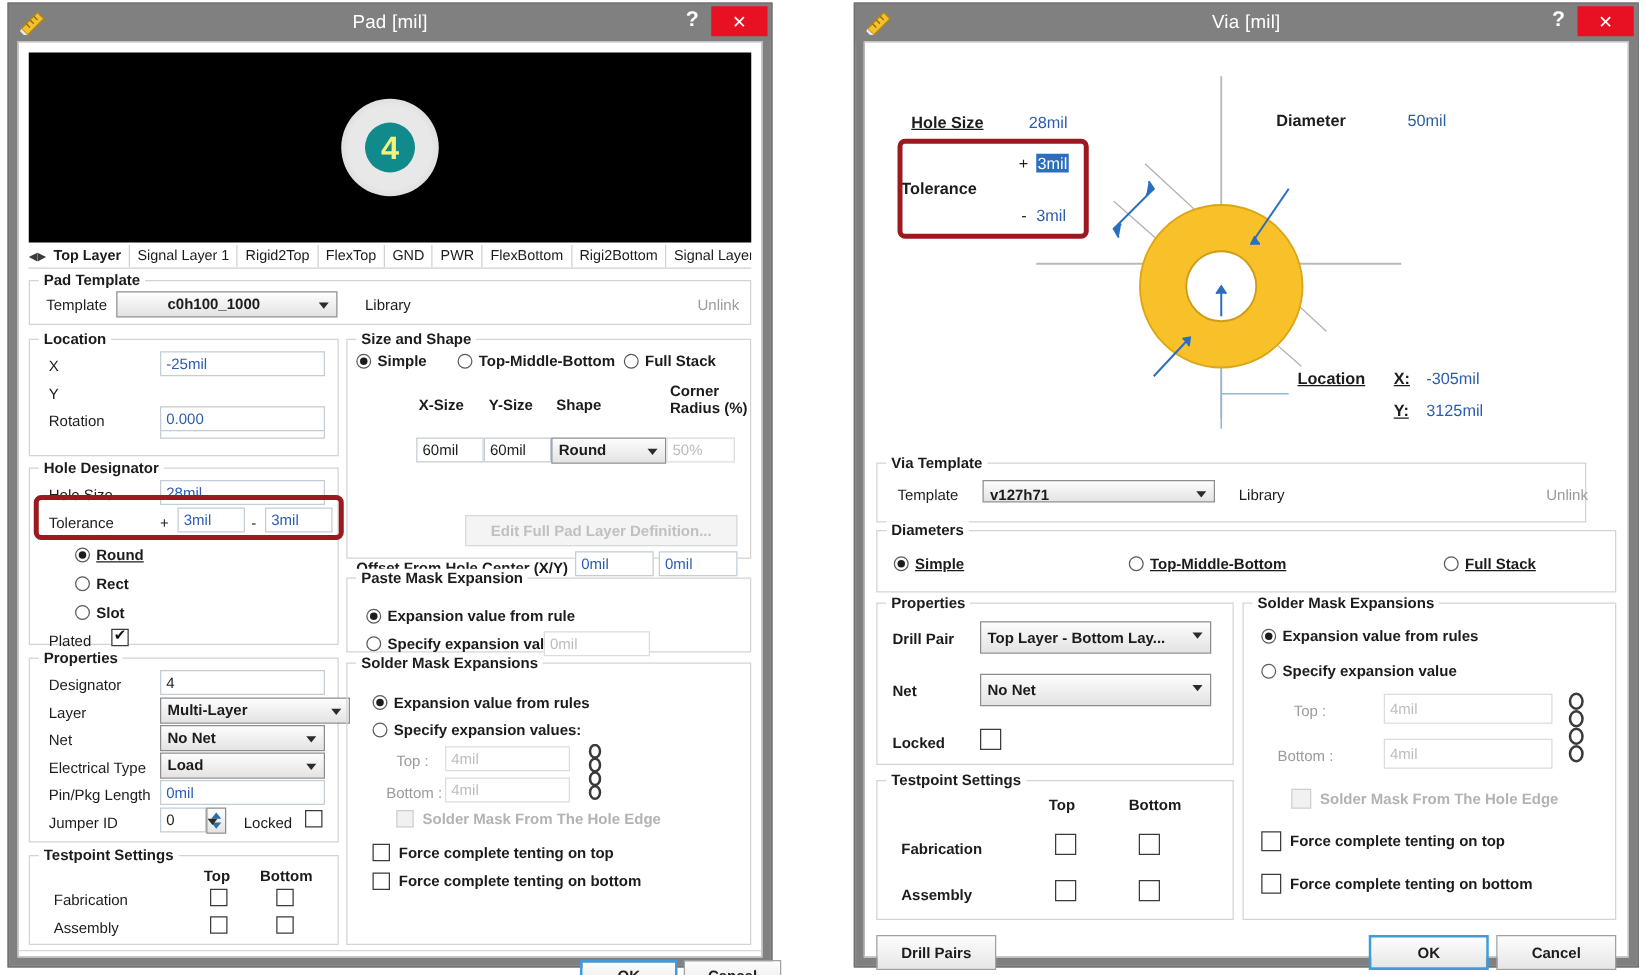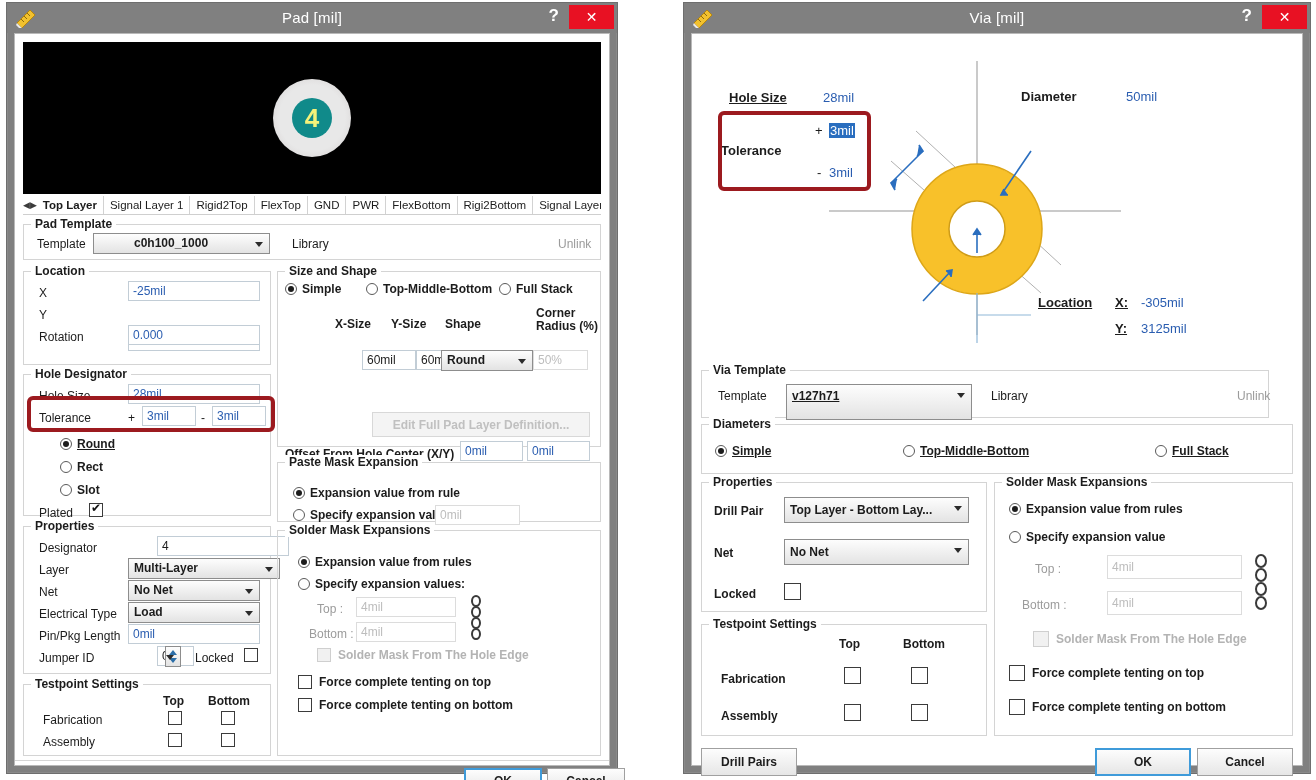--- a/index.html
+++ b/index.html
@@ -77,21 +77,21 @@
     border: 1px solid #c2cdd6;
     background: #fff;
     font-size: 12px;
     color: #2a5db0;
     padding: 0 4px;
     line-height: 18px;
     height: 20px;
     white-space: nowrap;
     overflow: hidden;
   }
-  .txt.plain { color: #1c1c1c; margin-left: 29px; }
+  .txt.plain { color: #1c1c1c; }
   .txt.dis { color: #bdbdbd; border-color:#dcdcdc; }
   .sel {
     position: absolute;
     height: 21px;
     border: 1px solid #8d8d8d;
     background: linear-gradient(#fdfdfd,#e3e3e3);
     font-size: 12px; font-weight: bold; color: #1c1c1c;
     padding: 0 18px 0 5px;
     line-height: 19px;
     white-space: nowrap; overflow: hidden;
@@ -487,21 +487,21 @@
         <div class="diag-lbl" style="left:414px; top:252px;"><u>X:</u></div>
         <div class="diag-val" style="left:440px; top:252px;">-305mil</div>
         <div class="diag-lbl" style="left:414px; top:278px;"><u>Y:</u></div>
         <div class="diag-val" style="left:440px; top:278px;">3125mil</div>
       </div>
 
       <div class="grp" style="left:9px; top:336px; width:568px; height:48px;">
         <span class="legend">Via Template</span>
       </div>
       <div class="lbl" style="left:26px; top:355px;">Template</div>
-      <div class="sel" style="left:94px; top:350px; width:186px; height:36px; line-height:22px;text-decoration:underline;">v127h71</div>
+      <div class="sel" style="left:94px; top:350px; width:186px; height:18px; line-height:22px;">v127h71</div>
       <div class="lbl" style="left:299px; top:355px;">Library</div>
       <div class="lbl dim" style="left:545px; top:355px;">Unlink</div>
 
       <div class="grp" style="left:9px; top:390px; width:592px; height:50px;">
         <span class="legend">Diameters</span>
       </div>
       <div class="radio on" style="left:23px; top:410px;">
         <span class="dot"></span>
         <span><u>Simple</u></span>
       </div>

